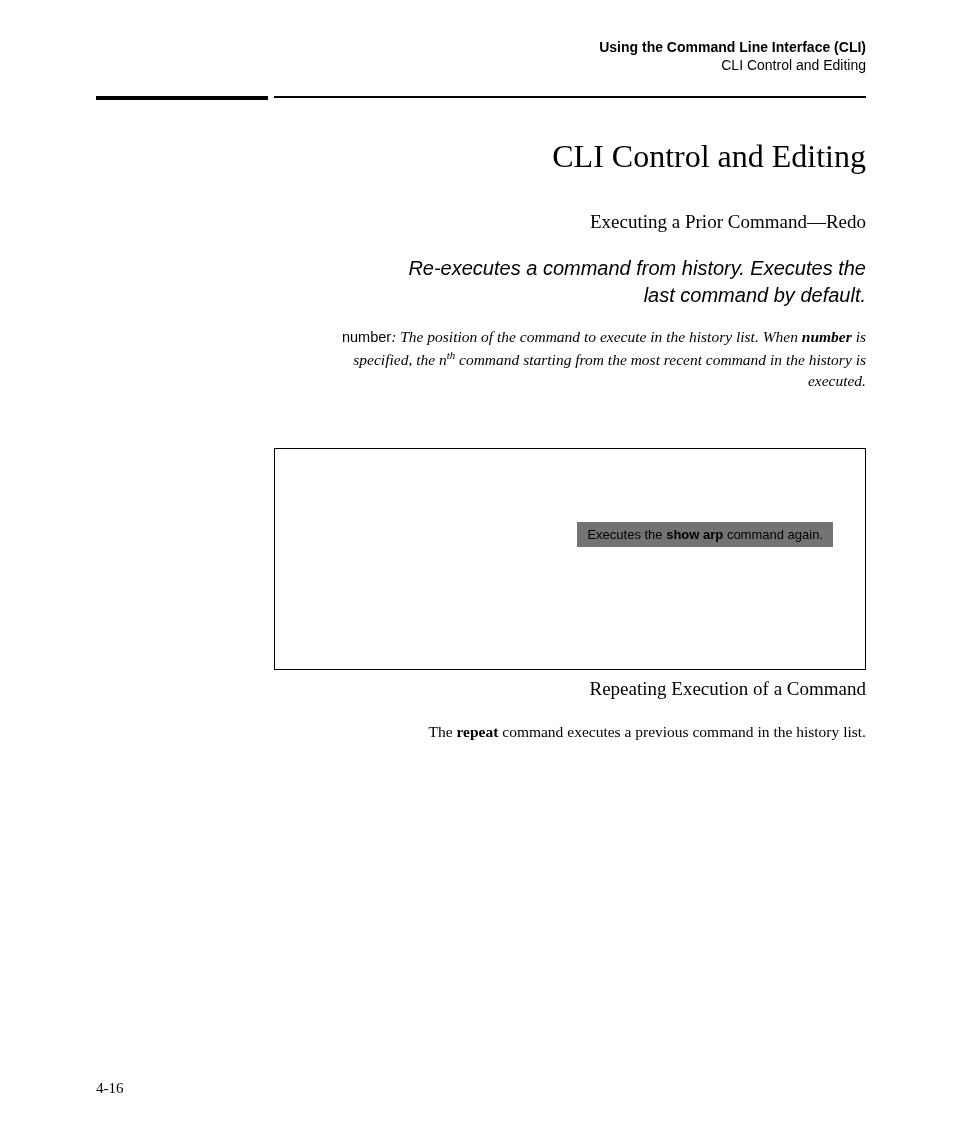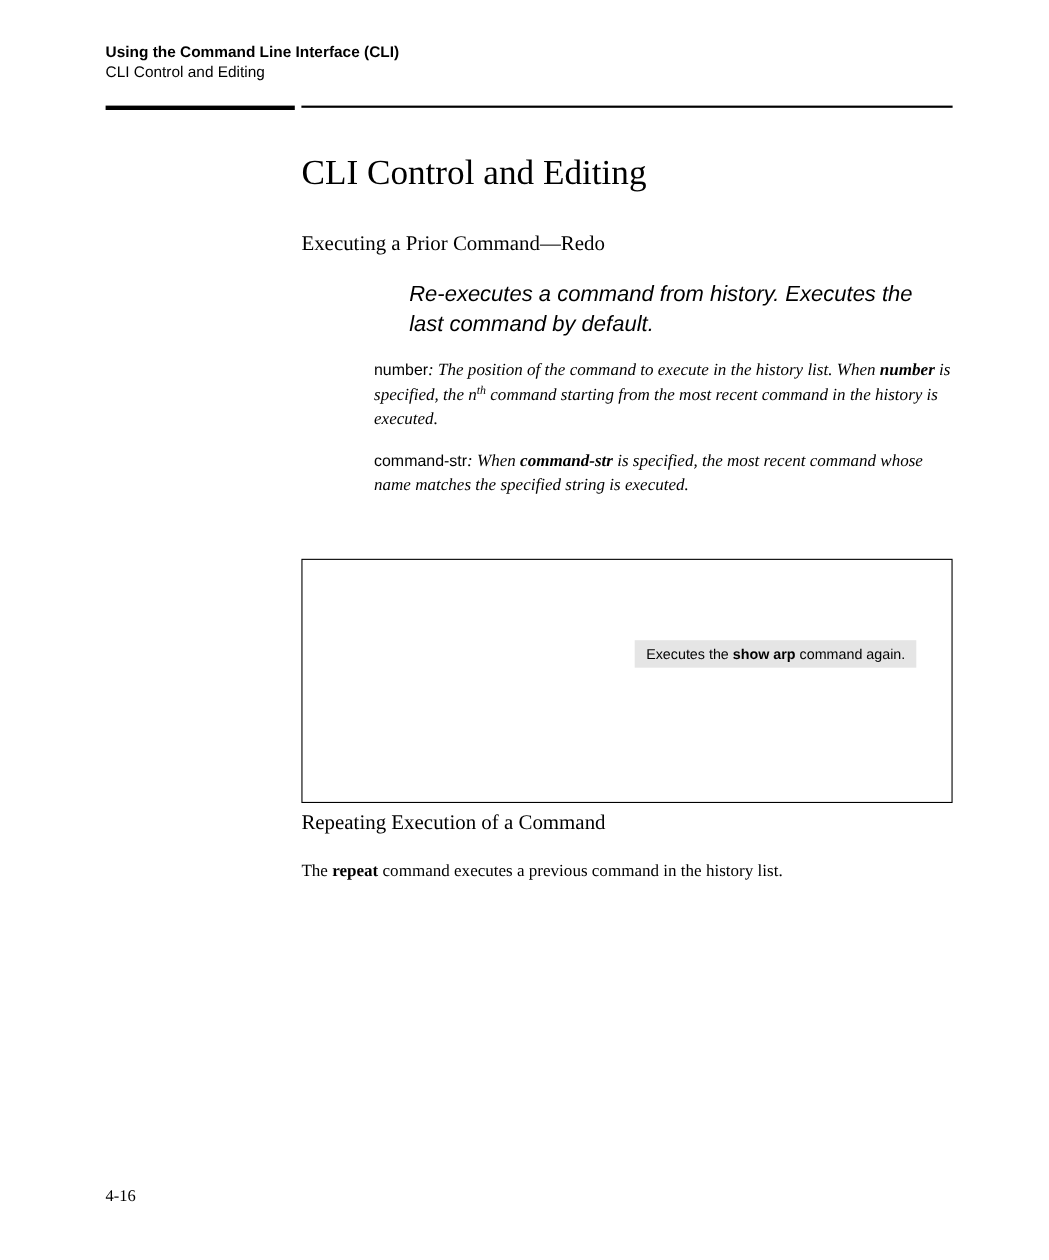--- a/index.html
+++ b/index.html
@@ -1,18 +1,19 @@
 <!DOCTYPE html>
 <html><head>
   <meta charset="utf-8">
   <style>
     * {
       margin: 0;
       padding: 0;
       box-sizing: border-box;
+      text-align: right;
     }
     body {
       font-family: Georgia, 'Times New Roman', serif;
       background: #fff;
       width: 954px;
       height: 1145px;
       position: relative;
       color: #000;
     }
     .header-region {
@@ -123,21 +124,21 @@
     .figure-box {
       border: 1.5px solid #000;
       height: 222px;
       position: relative;
       margin-bottom: 8px;
     }
     .callout {
       position: absolute;
       top: 73px;
       right: 32px;
-      background: #e5e5e5;
+      background: #737373;
       padding: 5px 10px;
       font-family: Arial, Helvetica, sans-serif;
       font-size: 13px;
     }
     .callout .bold {
       font-weight: bold;
     }
     .figure-caption {
       font-family: Arial, Helvetica, sans-serif;
       font-size: 14px;
@@ -170,23 +171,20 @@
   <div class="h1">CLI Control and Editing</div>
 
   <div class="h2">Executing a Prior Command—Redo</div>
 
 
   <div class="syntax-block">
     <div class="syntax-desc">Re-executes a command from history. Executes the last command by default.</div>
     <div class="syntax-param">
       <span class="param-name">number</span><span class="italic"><span>: The position of the command to execute in the history list. When </span><span class="param-bold">number</span><span> is specified, the n</span><span class="sup">th</span><span> command starting from the most recent command in the history is executed.</span></span>
     </div>
-    <div class="syntax-param">
-      <span class="param-name">command-str</span><span class="italic"><span>: When </span><span class="param-bold">command-str</span><span> is specified, the most recent command whose name matches the specified string is executed.</span></span>
-    </div>
   </div>
 
   <div class="figure-box">
     <div class="callout">
       <span>Executes the </span><span class="bold">show arp</span><span> command again.</span>
     </div>
   </div>
 
   <div class="h2">Repeating Execution of a Command</div>
 

